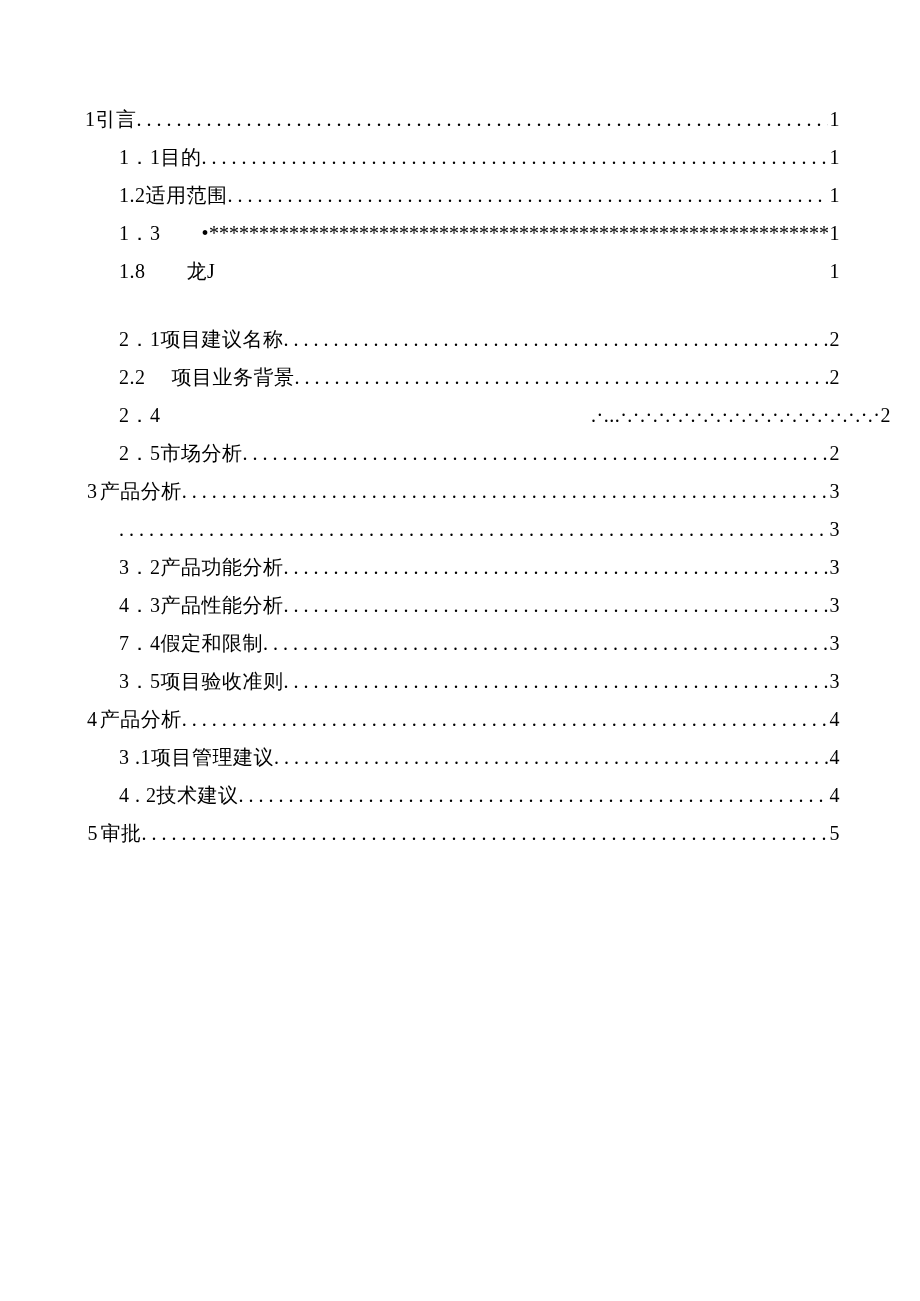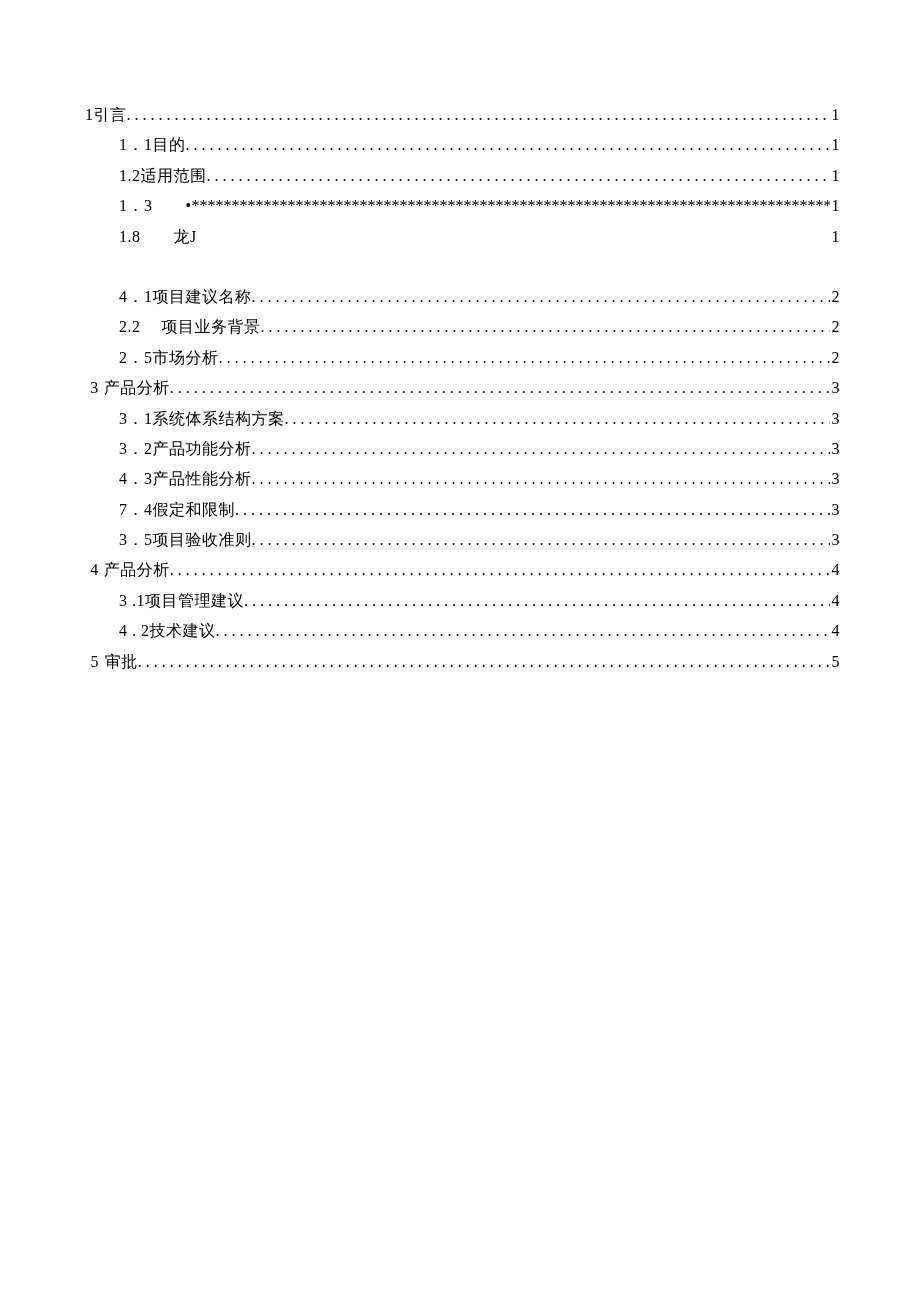--- a/index.html
+++ b/index.html
@@ -17,21 +17,21 @@
     }
     .page-content {
       position: absolute;
       top: 100px;
       left: 85px;
       right: 80px;
     }
     .toc-entry {
       display: flex;
       align-items: flex-end;
-      font-size: 16px;
+      font-size: 20px;
       line-height: 1.9;
       letter-spacing: 0.5px;
       white-space: nowrap;
     }
     .toc-label {
       flex: 0 0 auto;
     }
     .toc-leader {
       flex: 1 1 auto;
       overflow: hidden;
@@ -95,42 +95,45 @@
       <span class="toc-asterisk"></span>
       <span class="toc-page">1</span>
     </div>
     <div class="toc-entry indent-1">
       <span class="toc-label">1.8　　龙J</span>
       <span class="toc-blank"></span>
       <span class="toc-page">1</span>
     </div>
     <div class="gap"></div>
     <div class="toc-entry indent-1">
-      <span class="toc-label">4．1项目建议名称</span>
+      <span class="toc-label">2．1项目建议名称</span>
       <span class="toc-leader"></span>
       <span class="toc-page">2</span>
     </div>
     <div class="toc-entry indent-1">
       <span class="toc-label">2.2　 项目业务背景</span>
       <span class="toc-leader"></span>
       <span class="toc-page">2</span>
+    </div>
+    <div class="toc-entry indent-1">
+      <span class="toc-label">2．4　　　　　　　　　　　　　　　　　　　　　.·...·.·.·.·.·.·.·.·.·.·.·.·.·.·.·.·.·.·.·.·.·2</span>
+      <span class="toc-blank"></span>
     </div>
     <div class="toc-entry indent-1">
       <span class="toc-label">2．5市场分析</span>
       <span class="toc-leader"></span>
       <span class="toc-page">2</span>
     </div>
     <div class="toc-entry indent-0">
       <span class="num-col">3</span>
       <span class="toc-label">产品分析</span>
       <span class="toc-leader"></span>
       <span class="toc-page">3</span>
     </div>
     <div class="toc-entry indent-1">
-      <span class="toc-label">3．1系统体系结构方案</span>
       <span class="toc-leader"></span>
       <span class="toc-page">3</span>
     </div>
     <div class="toc-entry indent-1">
       <span class="toc-label">3．2产品功能分析</span>
       <span class="toc-leader"></span>
       <span class="toc-page">3</span>
     </div>
     <div class="toc-entry indent-1">
       <span class="toc-label">4．3产品性能分析</span>

